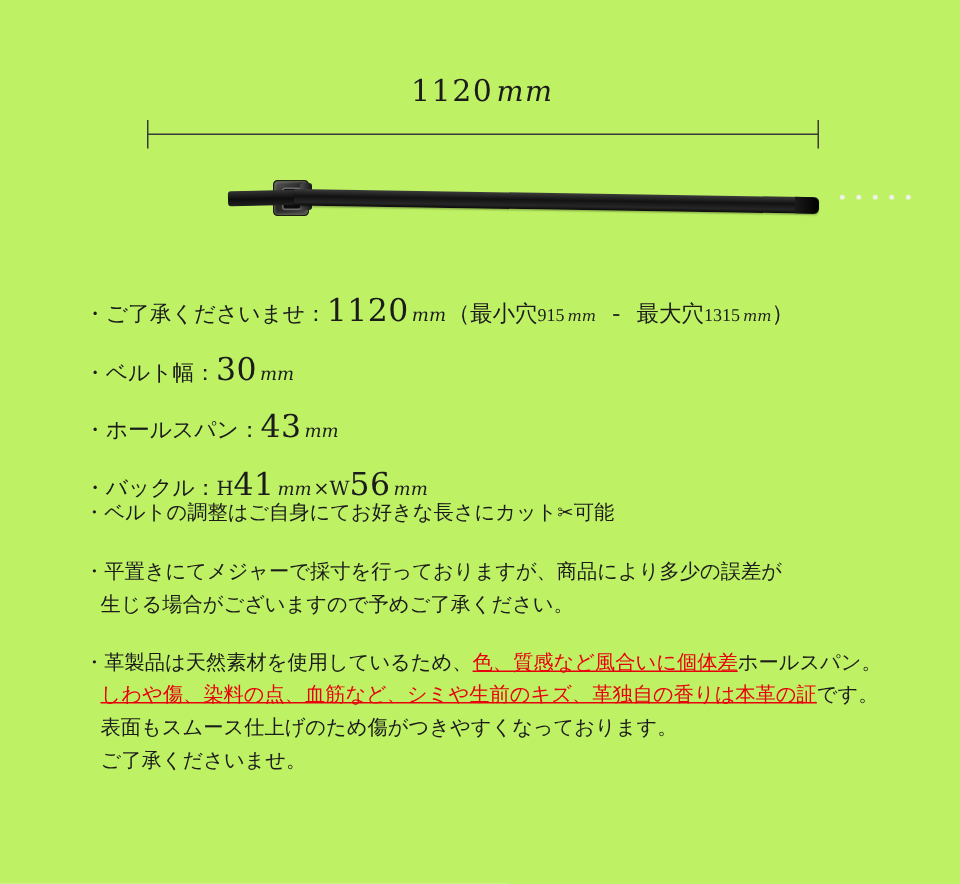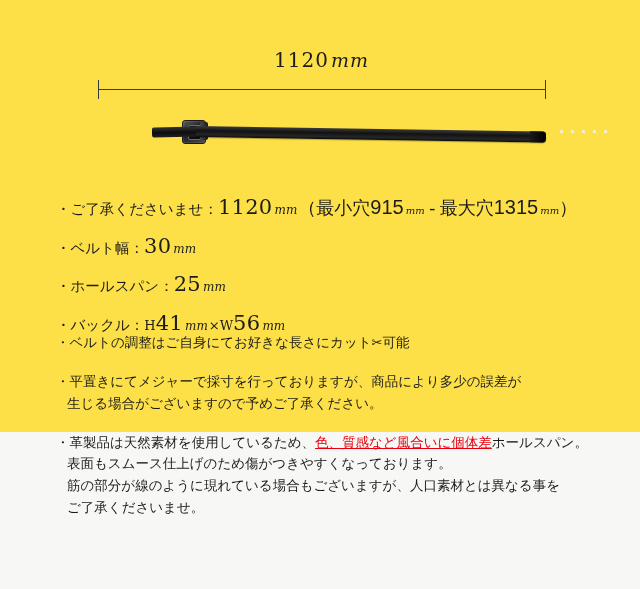--- a/index.html
+++ b/index.html
@@ -12,22 +12,22 @@
     background: #f7f7f5;
     font-family: "Liberation Sans", sans-serif;
     color: #1a1a1a;
     overflow: hidden;
     position: relative;
   }
   #page {
     position: absolute;
     left: 0; top: 0;
     width: 640px;
-    height: 432px;
-    background: #fde047;
+    height: 589px;
+    background: #bef264;
   }
 
   
   .dim-block {
     position: absolute;
     left: 98px;
     top: 48px;
     width: 448px;
   }
   .dim-label {
@@ -171,39 +171,39 @@
   .spec-row .jp {
     font-family: "DejaVu Sans", sans-serif;
     font-size: 14.5px;
   }
   .num {
     font-family: "DejaVu Serif", serif;
     font-size: 21px;
     letter-spacing: 0.3px;
   }
   .num-sm {
-    font-family: Liberation Sans, sans-serif;
-    font-size: 20px;
+    font-family: Liberation Serif, serif;
+    font-size: 12px;
   }
   .unit {
     font-family: "DejaVu Serif", serif;
     font-style: italic;
     font-size: 12px;
     margin-left: 2px;
     margin-right: 1px;
   }
   .unit-sm {
     font-family: "DejaVu Serif", serif;
     font-style: italic;
     font-size: 10px;
     margin-left: 2px;
   }
   .paren {
-    font-family: Liberation Serif, serif;
-    font-size: 18px;
+    font-family: Liberation Mono, monospace;
+    font-size: 15px;
   }
   .cap {
     font-family: "DejaVu Serif", serif;
     font-size: 13px;
   }
 
   
   .notes {
     position: absolute;
     left: 56px;
@@ -264,21 +264,21 @@
 
     <div class="spec-row">
       <span class="jp">・</span><span class="jp">ご了承くださいませ：</span><span class="num">1120</span><span class="unit">mm</span><span class="paren">（最小穴</span><span class="num-sm">915</span><span class="unit-sm">mm</span><span class="paren"> - 最大穴</span><span class="num-sm">1315</span><span class="unit-sm">mm</span><span class="paren">）</span>
     </div>
 
     <div class="spec-row">
       <span class="jp">・</span><span class="jp">ベルト幅：</span><span class="num">30</span><span class="unit">mm</span>
     </div>
 
     <div class="spec-row">
-      <span class="jp">・</span><span class="jp">ホールスパン：</span><span class="num">25</span><span class="unit">mm</span>
+      <span class="jp">・</span><span class="jp">ホールスパン：</span><span class="num">43</span><span class="unit">mm</span>
     </div>
 
     <div class="spec-row">
       <span class="jp">・</span><span class="jp">バックル：</span><span class="cap">H</span><span class="num">41</span><span class="unit">mm</span><span class="cap">×</span><span class="cap">W</span><span class="num">56</span><span class="unit">mm</span>
     </div>
 
   </div>
 
   <div class="notes">
 
@@ -286,20 +286,20 @@
       <span>・ベルトの調整はご自身にてお好きな長さにカット</span><span class="scissors">✂</span><span>可能</span>
     </div>
 
     <div class="note">
       <span>・平置きにてメジャーで採寸を行っておりますが、商品により多少の誤差が</span>
       <span class="indent">生じる場合がございますので予めご了承ください。</span>
     </div>
 
     <div class="note">
       <span><span>・革製品は天然素材を使用しているため、</span><span class="red">色、質感など風合いに個体差</span><span>ホールスパン。</span></span>
+      <span class="indent"><span class="red">しわや傷、染料の点、血筋など、シミや生前のキズ、革独自の香りは本革の証</span><span>です。</span></span>
       <span class="indent">表面もスムース仕上げのため傷がつきやすくなっております。</span>
-      <span class="indent">筋の部分が線のように現れている場合もございますが、人口素材とは異なる事を</span>
       <span class="indent">ご了承くださいませ。</span>
     </div>
 
   </div>
 
 </div>
 
 </body></html>

